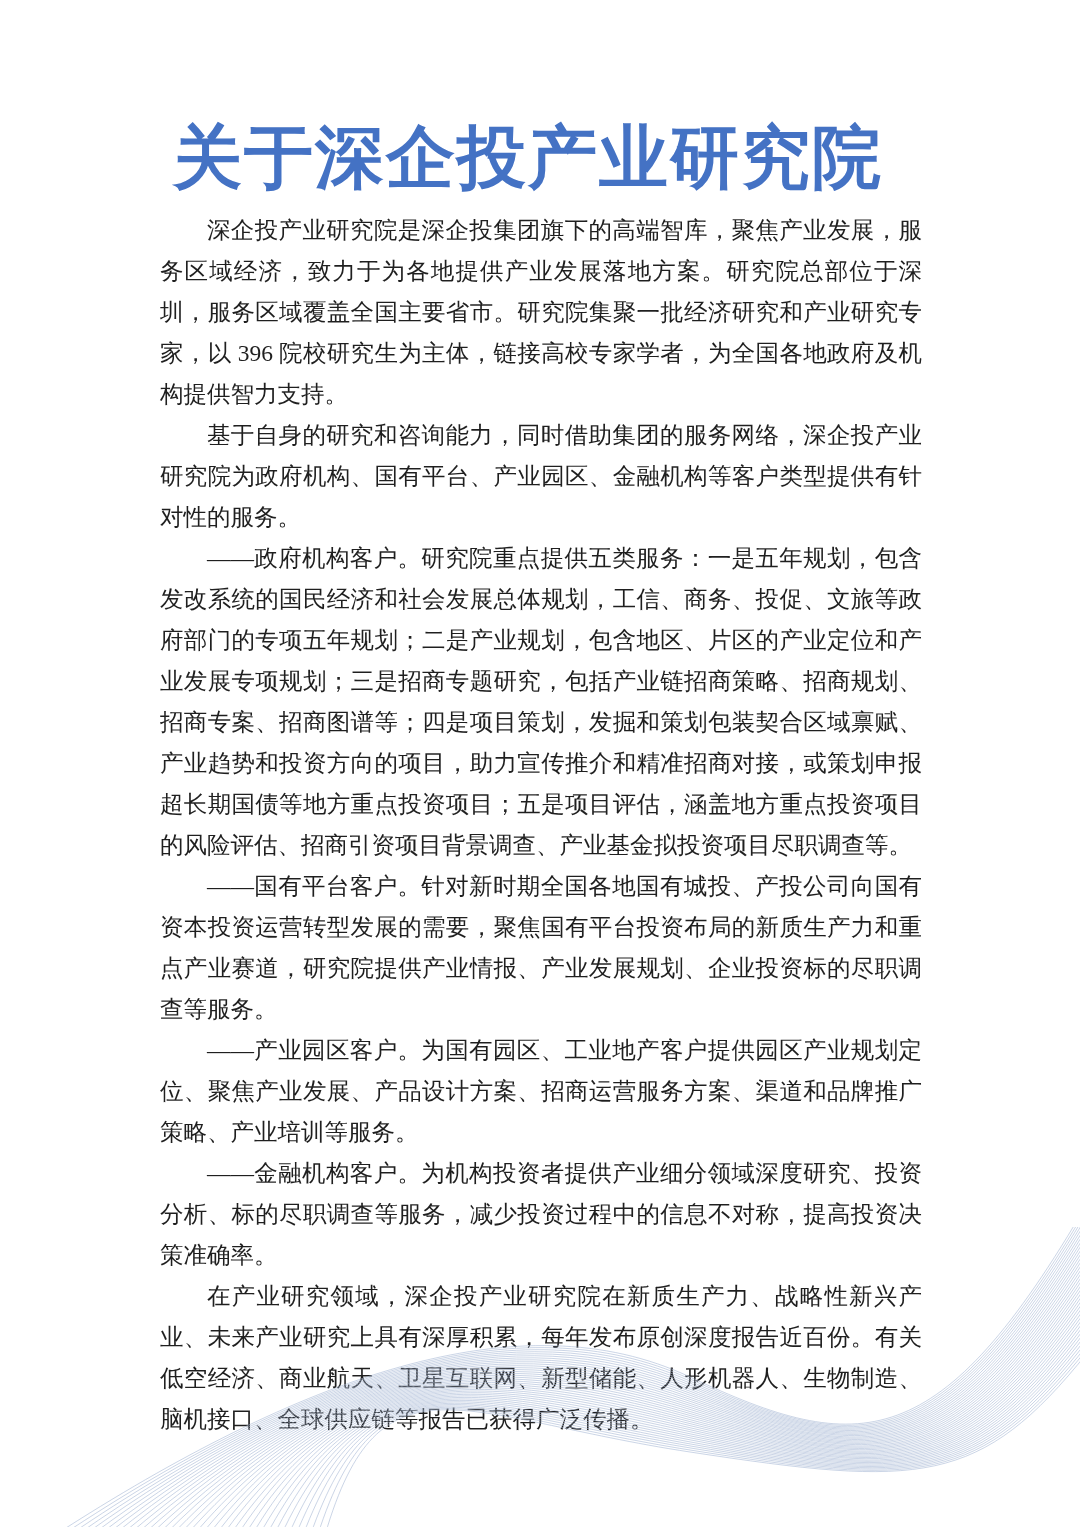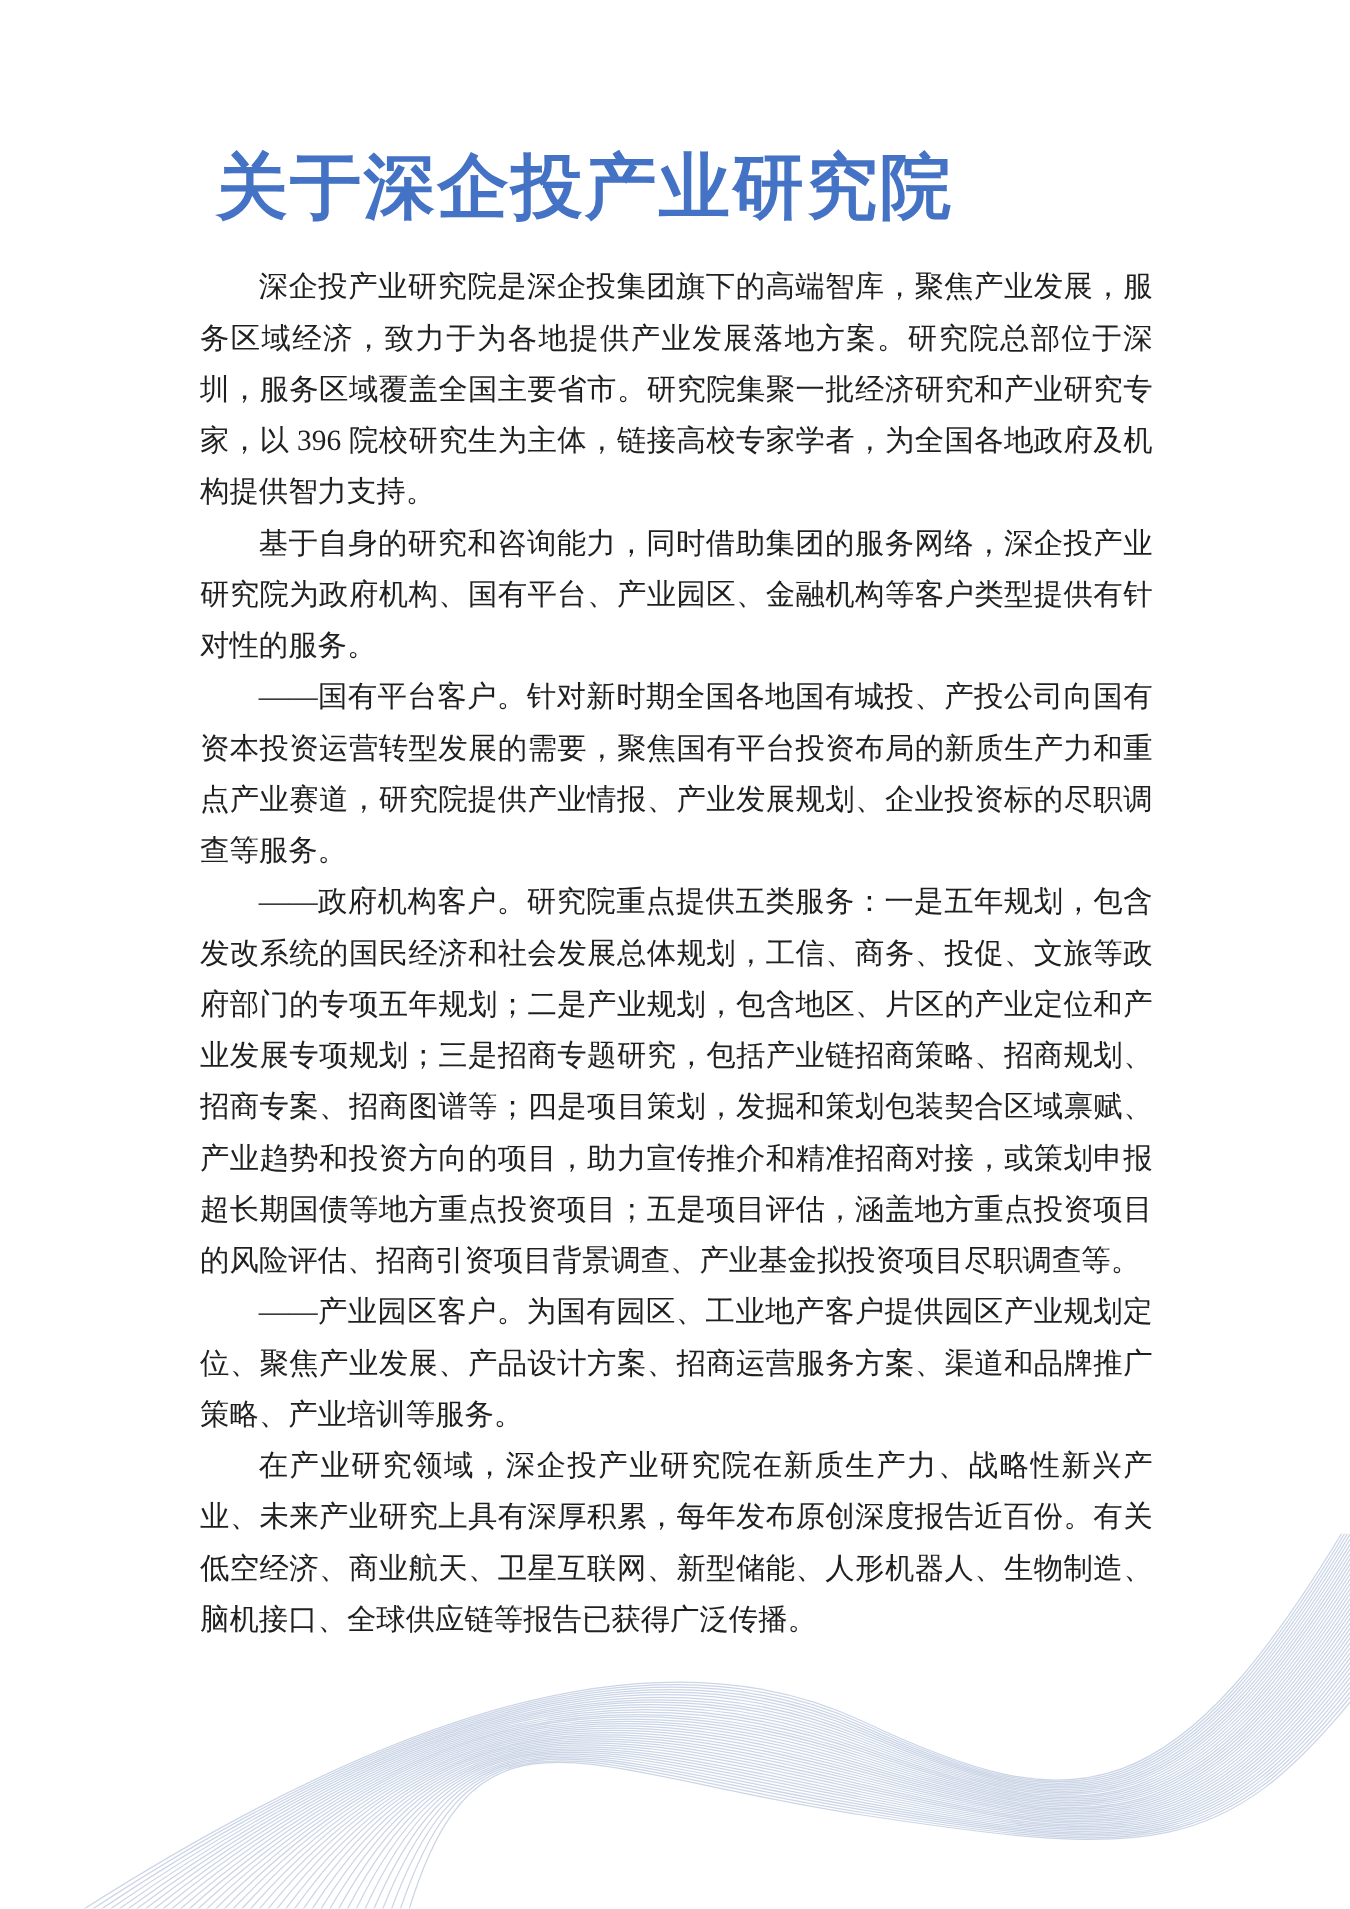--- a/index.html
+++ b/index.html
@@ -11,21 +11,21 @@
     overflow: hidden;
     font-family: "Liberation Serif", "DejaVu Serif", serif;
   }
   .page-title {
     position: absolute;
     left: 173px;
     top: 112px;
     margin: 0;
     font-family: "Liberation Sans", "DejaVu Sans", sans-serif;
     font-weight: 800;
-    font-size: 57px;
+    font-size: 69px;
     letter-spacing: 2px;
     color: var(--title-blue, #4472c4);
     white-space: nowrap;
   }
   .doc-body {
     position: absolute;
     left: 160px;
     top: 210px;
     width: 762px;
     color: var(--body-text, #1f1f1f);
@@ -51,23 +51,24 @@
 </head>
 <body>
 
 <div class="page">
 
   <h1 class="page-title">关于深企投产业研究院</h1>
 
   <div class="doc-body">
     <p>深企投产业研究院是深企投集团旗下的高端智库，聚焦产业发展，服务区域经济，致力于为各地提供产业发展落地方案。研究院总部位于深圳，服务区域覆盖全国主要省市。研究院集聚一批经济研究和产业研究专家，以 396 院校研究生为主体，链接高校专家学者，为全国各地政府及机构提供智力支持。</p>
     <p>基于自身的研究和咨询能力，同时借助集团的服务网络，深企投产业研究院为政府机构、国有平台、产业园区、金融机构等客户类型提供有针对性的服务。</p>
+    <p>——政府机构客户。研究院重点提供五类服务：一是五年规划，包含发改系统的国民经济和社会发展总体规划，工信、商务、投促、文旅等政府部门的专项五年规划；二是产业规划，包含地区、片区的产业定位和产业发展专项规划；三是招商专题研究，包括产业链招商策略、招商规划、招商专案、招商图谱等；四是项目策划，发掘和策划包装契合区域禀赋、产业趋势和投资方向的项目，助力宣传推介和精准招商对接，或策划申报超长期国债等地方重点投资项目；五是项目评估，涵盖地方重点投资项目的风险评估、招商引资项目背景调查、产业基金拟投资项目尽职调查等。</p>
     <p>——国有平台客户。针对新时期全国各地国有城投、产投公司向国有资本投资运营转型发展的需要，聚焦国有平台投资布局的新质生产力和重点产业赛道，研究院提供产业情报、产业发展规划、企业投资标的尽职调查等服务。</p>
-    <p>——政府机构客户。研究院重点提供五类服务：一是五年规划，包含发改系统的国民经济和社会发展总体规划，工信、商务、投促、文旅等政府部门的专项五年规划；二是产业规划，包含地区、片区的产业定位和产业发展专项规划；三是招商专题研究，包括产业链招商策略、招商规划、招商专案、招商图谱等；四是项目策划，发掘和策划包装契合区域禀赋、产业趋势和投资方向的项目，助力宣传推介和精准招商对接，或策划申报超长期国债等地方重点投资项目；五是项目评估，涵盖地方重点投资项目的风险评估、招商引资项目背景调查、产业基金拟投资项目尽职调查等。</p>
     <p>——产业园区客户。为国有园区、工业地产客户提供园区产业规划定位、聚焦产业发展、产品设计方案、招商运营服务方案、渠道和品牌推广策略、产业培训等服务。</p>
+    <p>——金融机构客户。为机构投资者提供产业细分领域深度研究、投资分析、标的尽职调查等服务，减少投资过程中的信息不对称，提高投资决策准确率。</p>
     <p>在产业研究领域，深企投产业研究院在新质生产力、战略性新兴产业、未来产业研究上具有深厚积累，每年发布原创深度报告近百份。有关低空经济、商业航天、卫星互联网、新型储能、人形机器人、生物制造、脑机接口、全球供应链等报告已获得广泛传播。</p>
   </div>
 
   <svg class="wave-decoration" viewBox="0 0 1080 300" preserveAspectRatio="none">
     <g id="waveGroup" fill="none" stroke-width="1" stroke-opacity="0.6" stroke="#a9b9d6">
         <path d="M 55.0 308 C 300.0 150.0, 520.0 70.0, 690.0 150.0 S 940.0 230.0, 1088.0 -25.0"></path>
         <path d="M 62.3 308 C 302.2 149.2, 518.4 73.2, 690.0 152.0 S 941.1 230.8, 1088.0 -20.9"></path>
         <path d="M 69.6 308 C 304.3 148.4, 516.8 76.5, 690.0 154.1 S 942.2 231.6, 1088.0 -16.9"></path>
         <path d="M 76.9 308 C 306.5 147.6, 515.1 79.7, 690.0 156.1 S 943.2 232.4, 1088.0 -12.8"></path>
         <path d="M 84.2 308 C 308.6 146.8, 513.5 83.0, 690.0 158.1 S 944.3 233.2, 1088.0 -8.8"></path>

